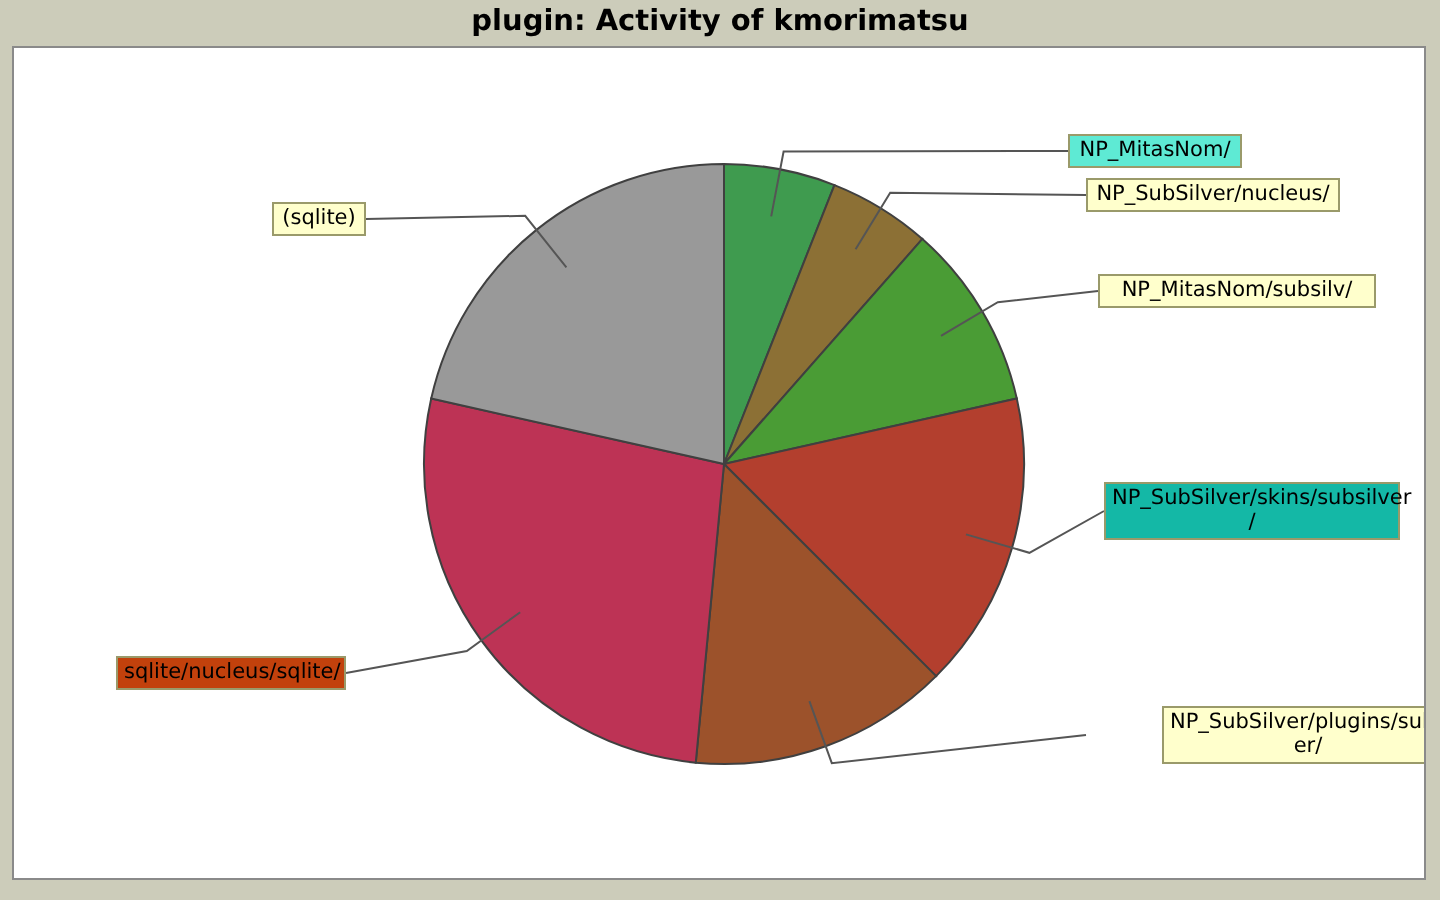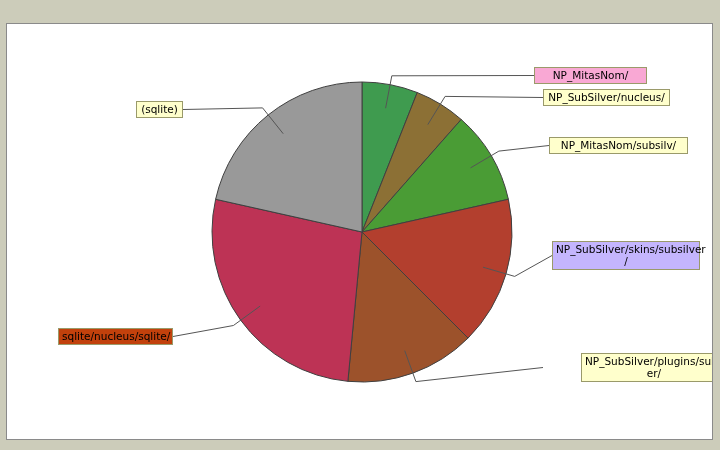--- a/index.html
+++ b/index.html
@@ -75,20 +75,21 @@
   }
   .pie-label.lbl-left  { text-align: center; }
   .pie-label.lbl-right { text-align: center; }
   .pie-label.single    { white-space: nowrap; }
 </style>
 </head>
 <body>
 
 <div id="app">
 
+  <div id="chart-title">plugin: Activity of kmorimatsu</div>
 
   <div id="plot-panel">
     <svg id="plot-svg" viewBox="0 0 705 415">
       <g id="pie-slices">
           <path d="M 355 208 L 355.00 58.00 A 150 150 0 0 1 410.22 68.53 Z" fill="#3f9b4f" stroke="#404040" stroke-width="1"></path>
           <path d="M 355 208 L 410.22 68.53 A 150 150 0 0 1 454.20 95.48 Z" fill="#8c7035" stroke="#404040" stroke-width="1"></path>
           <path d="M 355 208 L 454.20 95.48 A 150 150 0 0 1 501.39 175.28 Z" fill="#4a9c35" stroke="#404040" stroke-width="1"></path>
           <path d="M 355 208 L 501.39 175.28 A 150 150 0 0 1 461.07 314.07 Z" fill="#b33f2e" stroke="#404040" stroke-width="1"></path>
           <path d="M 355 208 L 461.07 314.07 A 150 150 0 0 1 340.88 357.33 Z" fill="#9c522b" stroke="#404040" stroke-width="1"></path>
           <path d="M 355 208 L 340.88 357.33 A 150 150 0 0 1 208.61 175.28 Z" fill="#bd3355" stroke="#404040" stroke-width="1"></path>
@@ -98,24 +99,24 @@
           <polyline points="378.6,84.2 384.8,51.8 527.0,51.5" fill="none" stroke="#555555" stroke-width="1"></polyline>
           <polyline points="420.8,100.6 438.1,72.4 536.0,73.5" fill="none" stroke="#555555" stroke-width="1"></polyline>
           <polyline points="463.5,143.9 491.9,127.1 542.0,121.5" fill="none" stroke="#555555" stroke-width="1"></polyline>
           <polyline points="476.0,243.2 507.7,252.4 545.0,231.5" fill="none" stroke="#555555" stroke-width="1"></polyline>
           <polyline points="397.7,326.6 408.9,357.6 536.0,343.5" fill="none" stroke="#555555" stroke-width="1"></polyline>
           <polyline points="253.1,282.1 226.4,301.5 166.0,312.5" fill="none" stroke="#555555" stroke-width="1"></polyline>
           <polyline points="276.2,109.7 255.6,83.9 176.0,85.5" fill="none" stroke="#555555" stroke-width="1"></polyline>
         </g>
     </svg>
     <div id="label-layer">
-        <div class="pie-label lbl-right single" style="left: 527px; top: 43px; width: 113px; height: 17px; background: #f9a8d4; border-color: rgb(154, 154, 106);">NP_MitasNom/</div>
+        <div class="pie-label lbl-right single" style="left: 527px; top: 43px; width: 87px; height: 17px; background: #5eead4; border-color: rgb(154, 154, 106);">NP_MitasNom/</div>
         <div class="pie-label lbl-right single" style="left: 536px; top: 65px; width: 127px; height: 17px; background: rgb(255, 255, 204); border-color: rgb(154, 154, 106);">NP_SubSilver/nucleus/</div>
         <div class="pie-label lbl-right single" style="left: 542px; top: 113px; width: 139px; height: 17px; background: rgb(255, 255, 204); border-color: rgb(154, 154, 106);">NP_MitasNom/subsilv/</div>
-        <div class="pie-label lbl-right" style="left: 545px; top: 217px; width: 148px; height: 29px; background: #c4b5fd; border-color: rgb(154, 154, 106);">NP_SubSilver/skins/subsilver
+        <div class="pie-label lbl-right" style="left: 545px; top: 217px; width: 148px; height: 29px; background: #14b8a6; border-color: rgb(154, 154, 106);">NP_SubSilver/skins/subsilver
 /</div>
         <div class="pie-label lbl-right" style="left: 528px; top: 329px; width: 146px; height: 29px; background: rgb(255, 255, 204); border-color: rgb(154, 154, 106); margin-left: 46px;">NP_SubSilver/plugins/subsilv
 er/</div>
         <div class="pie-label lbl-left single" style="left: 51px; top: 304px; width: 115px; height: 17px; background: #c2410c; border-color: rgb(154, 154, 106);">sqlite/nucleus/sqlite/</div>
         <div class="pie-label lbl-left single" style="left: 129px; top: 77px; width: 47px; height: 17px; background: rgb(255, 255, 204); border-color: rgb(154, 154, 106);">(sqlite)</div>
       </div>
   </div>
 
 </div>
 

